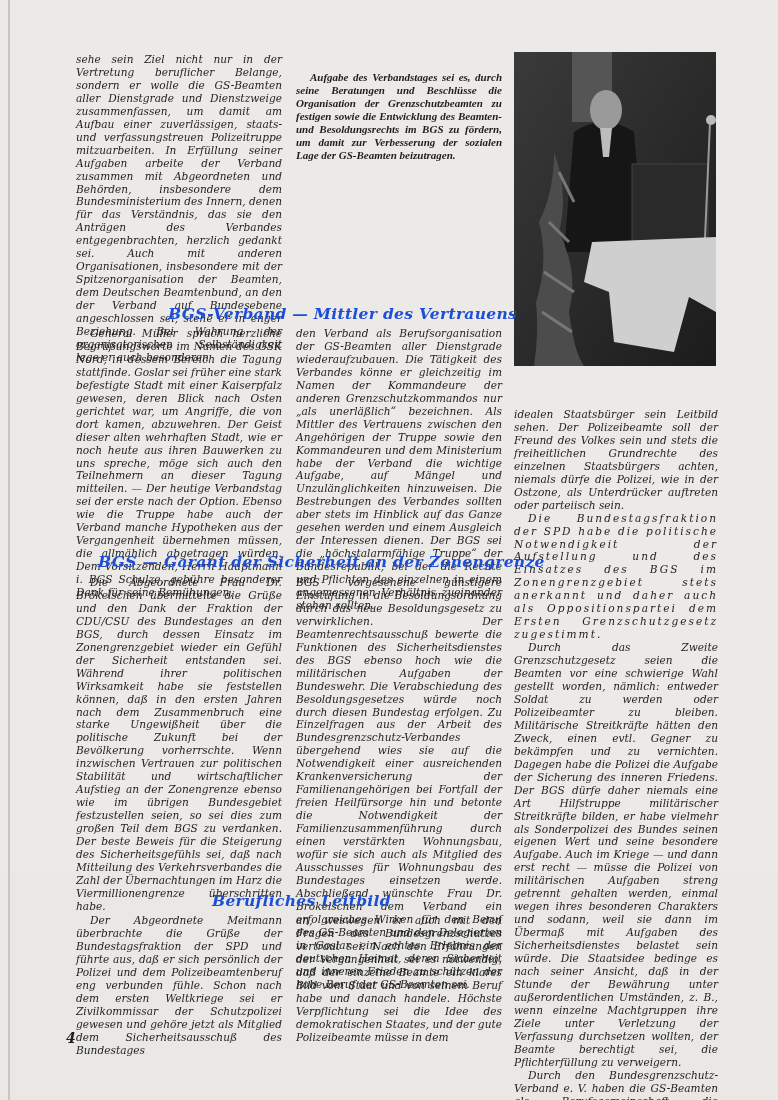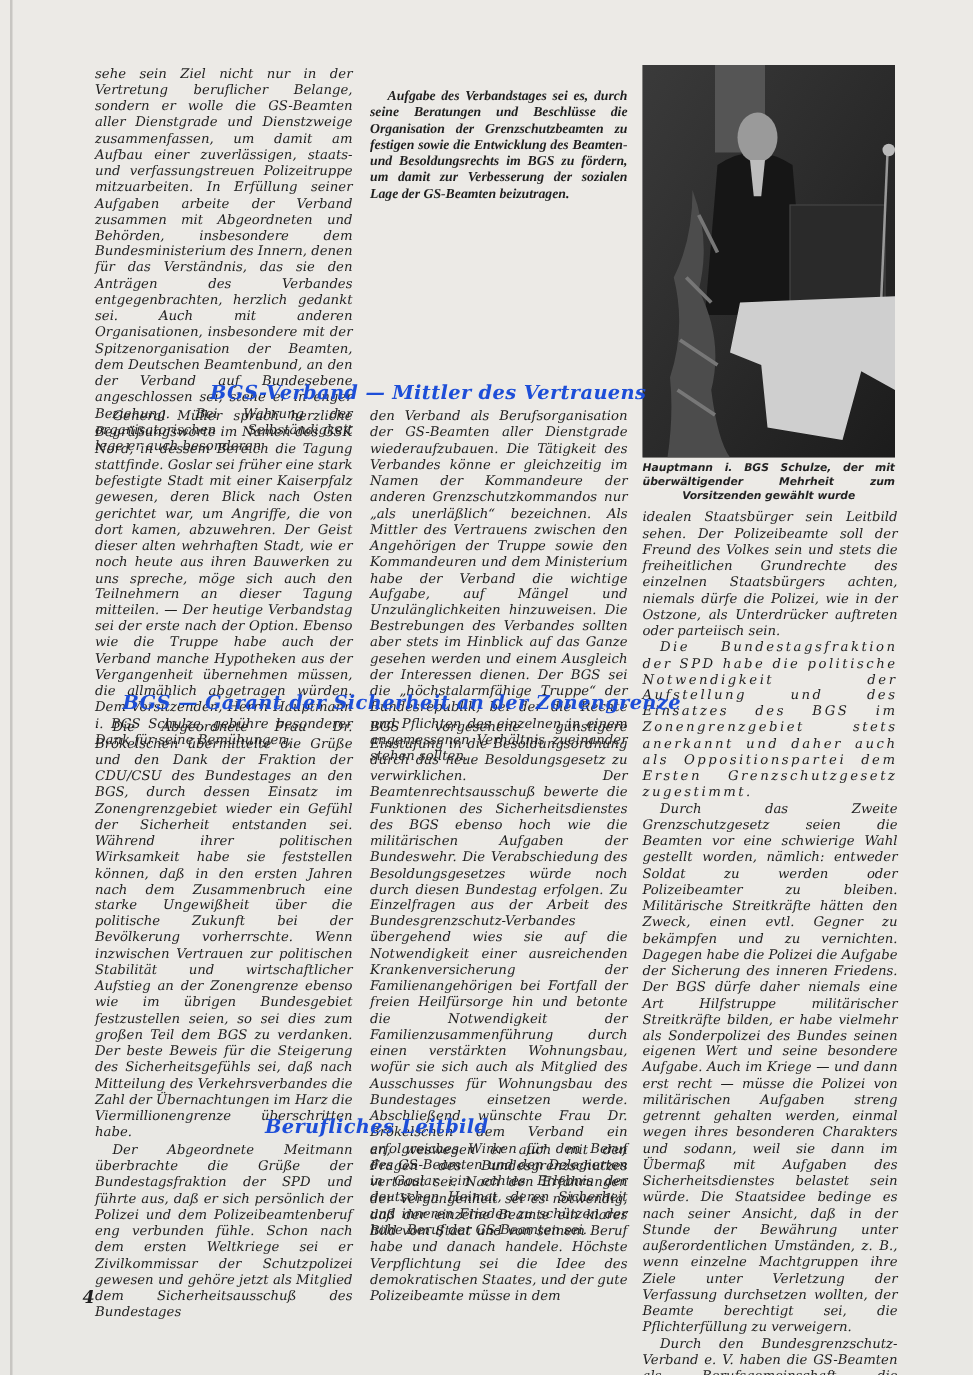--- a/index.html
+++ b/index.html
@@ -49,21 +49,20 @@
       <ellipse cx="92" cy="58" rx="16" ry="20" fill="#9a9a9a"></ellipse>
       <path d="M86 76 L98 76 L95 105 L89 105 Z" fill="#bdbdbd"></path>
       <rect x="118" y="112" width="76" height="90" fill="#2a2a2a" stroke="#444"></rect>
       <line x1="196" y1="70" x2="190" y2="210" stroke="#999" stroke-width="2"></line>
       <circle cx="197" cy="68" r="5" fill="#bbb"></circle>
       <path d="M78 190 L202 185 L202 260 L175 245 L160 300 L100 290 L95 240 L70 230 Z" fill="#cfcfcf"></path>
       <path d="M40 100 Q55 140 45 180 Q65 220 55 260 Q60 300 70 314 L20 314 Q25 280 22 250 Q35 210 25 170 Q40 140 40 100 Z" fill="#4c4c4c"></path>
       <path d="M45 120 L60 150 M35 170 L55 190 M30 220 L60 240 M28 260 L58 280" stroke="#777" stroke-width="3"></path>
     </svg>
   </div>
-  <div class="caption">Hauptmann i. BGS Schulze, der mit überwältigender Mehrheit zum Vorsitzenden gewählt wurde</div>
 
   <div class="headline" style="left:168px; top:304px;">BGS-Verband — Mittler des Vertrauens</div>
 
   <div class="col" style="left:76px; top:327px; width:206px;">
     <p class="ind">General Müller sprach herzliche Begrüßungsworte im Namen des GSK Nord, in dessem Bereich die Tagung stattfinde. Goslar sei früher eine stark befestigte Stadt mit einer Kaiserpfalz gewesen, deren Blick nach Osten gerichtet war, um Angriffe, die von dort kamen, abzuwehren. Der Geist dieser alten wehrhaften Stadt, wie er noch heute aus ihren Bauwerken zu uns spreche, möge sich auch den Teilnehmern an dieser Tagung mitteilen. — Der heutige Verbandstag sei der erste nach der Option. Ebenso wie die Truppe habe auch der Verband manche Hypotheken aus der Vergangenheit übernehmen müssen, die allmählich abgetragen würden. Dem Vorsitzenden, Herrn Hauptmann i. BGS Schulze, gebühre besonderer Dank für seine Bemühungen,</p>
   </div>
   <div class="col" style="left:296px; top:327px; width:206px;">
     <p>den Verband als Berufsorganisation der GS-Beamten aller Dienstgrade wiederaufzubauen. Die Tätigkeit des Verbandes könne er gleichzeitig im Namen der Kommandeure der anderen Grenzschutzkommandos nur „als unerläßlich“ bezeichnen. Als Mittler des Vertrauens zwischen den Angehörigen der Truppe sowie den Kommandeuren und dem Ministerium habe der Verband die wichtige Aufgabe, auf Mängel und Unzulänglichkeiten hinzuweisen. Die Bestrebungen des Verbandes sollten aber stets im Hinblick auf das Ganze gesehen werden und einem Ausgleich der Interessen dienen. Der BGS sei die „höchstalarmfähige Truppe“ der Bundesrepublik, bei der die Rechte und Pflichten des einzelnen in einem angemessenen Verhältnis zueinander stehen sollten.</p>
   </div>
 

